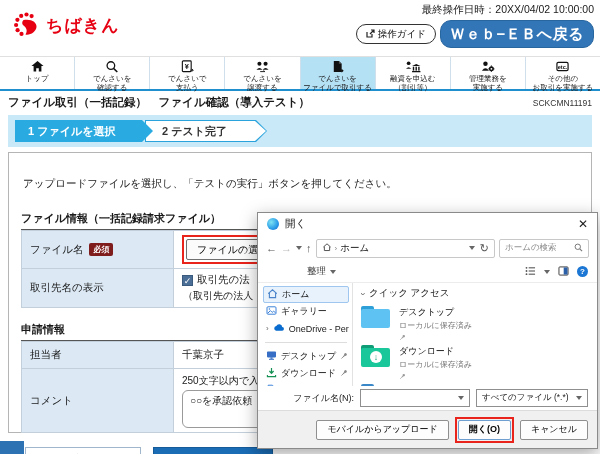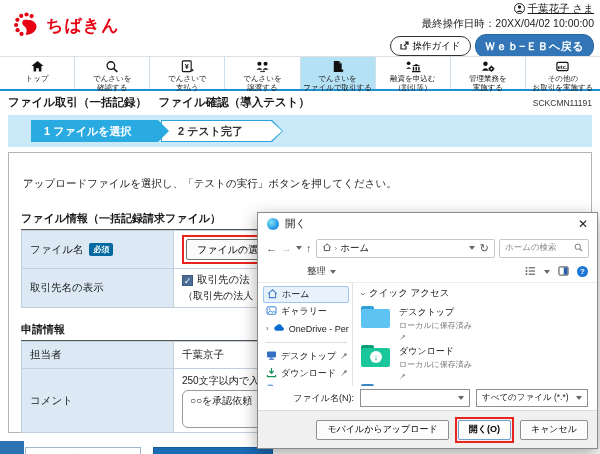--- a/index.html
+++ b/index.html
@@ -11,50 +11,50 @@
   }
   
   .header { position:absolute; top:0; left:0; right:0; height:56px; background:#fff; }
   .logo { position:absolute; left:13px; top:11px; display:flex; align-items:center; gap:6px; }
   .logo-text { font-size:17px; font-weight:bold; color:#e60012; letter-spacing:1px; }
   .header-right { position:absolute; right:6px; top:2px; text-align:right; }
   .user-line { display:flex; justify-content:flex-end; align-items:center; gap:3px; font-size:10.5px; }
   .lastop { font-size:10.5px; margin-top:1px; }
   .header-buttons { margin-top:3px; display:flex; gap:4px; justify-content:flex-end; align-items:center; }
   .btn-guide { display:flex; align-items:center; gap:3px; border:1.5px solid #333; border-radius:11px; background:#fff; font-size:9.5px; padding:2.5px 9px; cursor:pointer; }
-  .btn-webeb { background:#3376b8; border:1.5px solid #28669f; color:#fff; border-radius:11px; font-size:11px; font-weight:bold; padding:3.5px 9px; letter-spacing:.5px; cursor:pointer; }
+  .btn-webeb { background:#3376b8; border:1.5px solid #28669f; color:#fff; border-radius:11px; font-size:15px; font-weight:bold; padding:3.5px 9px; letter-spacing:.5px; cursor:pointer; }
   .btn-logout { background:#ffd83c; border:1.5px solid #d9b300; color:#222; border-radius:11px; font-size:9.5px; font-weight:bold; padding:3px 9px; cursor:pointer; }
   
   .nav { position:absolute; top:56px; left:0; right:0; height:35px; display:flex; border-top:1px solid #e0e0e0; border-bottom:2px solid #1f8fce; background:#fff; }
   .nav-item { flex:1; display:flex; flex-direction:column; align-items:center; justify-content:flex-start; padding-top:3px; border-right:1px solid #cfe0ec; cursor:pointer; }
   .nav-item:last-child { border-right:none; }
   .nav-item.active { background:#b5e1f5; }
   .nav-label { font-size:7.5px; line-height:1.25; text-align:center; white-space:pre-line; margin-top:1px; }
   .nav-ic { height:13px; display:flex; align-items:center; }
   
   .title-row { position:absolute; top:93px; left:0; right:0; height:21px; }
   .page-title { position:absolute; left:8px; top:2px; font-size:11.5px; font-weight:bold; }
   .screen-id { position:absolute; right:8px; top:5px; font-size:8.5px; color:#333; }
   
-  .step-banner { position:absolute; top:115px; left:8px; width:584px; height:32px; background:#c9e9f8; display:flex; align-items:center; padding-left:23px; }
+  .step-banner { position:absolute; top:115px; left:8px; width:584px; height:32px; background:#c9e9f8; display:flex; align-items:center; padding-left:7px; }
   .step1 { position:relative; z-index:2; width:138px; height:22px; background:#29abe2; color:#fff; font-size:11px; font-weight:bold; line-height:22px; padding-left:13px;
            clip-path:polygon(0 0, calc(100% - 11px) 0, 100% 50%, calc(100% - 11px) 100%, 0 100%); }
   .step2 { position:relative; z-index:1; margin-left:-8px; width:122px; height:22px; }
   .step2-bg { position:absolute; inset:0; background:#2aa3dc; clip-path:polygon(0 0, calc(100% - 11px) 0, 100% 50%, calc(100% - 11px) 100%, 0 100%); }
   .step2-bg::after { content:""; position:absolute; inset:1px; background:#fff; clip-path:polygon(0 0, calc(100% - 11px) 0, 100% 50%, calc(100% - 11px) 100%, 0 100%); }
   .step2-label { position:absolute; left:17px; top:0; line-height:22px; font-size:11px; font-weight:bold; color:#333; }
   
   .content-box { position:absolute; top:152px; left:8px; width:584px; height:281px; border:1px solid #b5b5b5; background:#fff; padding:8px 12px; }
   .instruction { font-size:10.5px; margin:16px 0 20px 2px; }
   .section-heading { font-size:11px; font-weight:bold; border-bottom:1px solid #555; padding-bottom:3px; margin-bottom:0; }
   table.formtbl { width:100%; border-collapse:collapse; font-size:10.5px; }
   .formtbl td { border:1px solid #c3cfda; vertical-align:middle; }
   .formtbl td.lbl { background:#dce9f5; width:152px; padding:6px 8px; }
   .formtbl td.val { background:#fff; padding:4px 8px; }
-  .req-badge { display:inline-block; background:#0369a1; color:#fff; font-size:8px; font-weight:bold; border-radius:2px; padding:1px 4px; margin-left:6px; vertical-align:1px; }
+  .req-badge { display:inline-block; background:#7f1d1d; color:#fff; font-size:8px; font-weight:bold; border-radius:2px; padding:1px 4px; margin-left:6px; vertical-align:1px; }
   .red-hl { display:inline-block; border:2px solid #e8241d; padding:2px; }
   .btn-fileselect { border:1px solid #707070; background:#fbfbfb; border-radius:2px; font-size:10px; padding:2.5px 10px; cursor:pointer; }
   .chkline { display:flex; align-items:center; gap:4px; }
   .checkbox { display:inline-block; width:11px; height:11px; background:#4a6e96; border:1px solid #3a5a7e; color:#fff; font-size:9px; line-height:11px; text-align:center; font-weight:bold; }
   .chknote { font-size:10px; margin-top:2px; margin-left:1px; }
   .sec2 { margin-top:14px; }
   .comment-cell .hint { font-size:10px; margin:1px 0 2px 0; }
   .comment-box { width:168px; height:38px; border:1px solid #9a9a9a; border-radius:6px; padding:3px 7px; font-size:10px; background:#fff; }
   .action-row { display:flex; gap:12px; margin-top:14px; margin-left:4px; }
   .btn-back { position:relative; width:116px; height:25px; background:#fff; border:1px solid #9fb6cc; color:#666; font-size:11px; cursor:pointer; }
@@ -129,30 +129,20 @@
             <circle cx="4.6" cy="19.2" r="2.1"></circle>
             <circle cx="8.5" cy="22.9" r="2.1"></circle>
           <circle cx="18.6" cy="5.1" r="2.1"></circle>
           <path d="M10.5 9 C18 7.5 24 11 23.5 16 C23 21 17 24.5 12.5 23.5 C14.5 20.5 14 17 10.5 14.5 C8.5 13 9 10.5 10.5 9 Z"></path>
         </g>
       </svg>
     </span>
     <span class="logo-text">ちばきん</span>
   </div>
   <div class="header-right">
-    <div class="user-line">
-      <span>
-        <svg width="11" height="11" viewBox="0 0 11 11">
-            <circle cx="5.5" cy="5.5" r="5" fill="none" stroke="#222" stroke-width="1"></circle>
-            <circle cx="5.5" cy="4" r="1.7" fill="#222"></circle>
-            <path d="M2.3 9 Q5.5 5.8 8.7 9 Z" fill="#222"></path>
-          </svg>
-      </span>
-      <span style="text-decoration:underline;">千葉花子 さま</span>
-    </div>
     <div class="lastop">最終操作日時：20XX/04/02 10:00:00</div>
     <div class="header-buttons">
       <button class="btn-guide">
         <span>
           <svg width="9" height="9" viewBox="0 0 9 9">
               <path d="M1 3 v5 h5 v-3 M4 5 L8 1 M5 1 h3 v3" fill="none" stroke="#222" stroke-width="1.2"></path>
             </svg>
         </span>
         <span>操作ガイド</span>
       </button>

